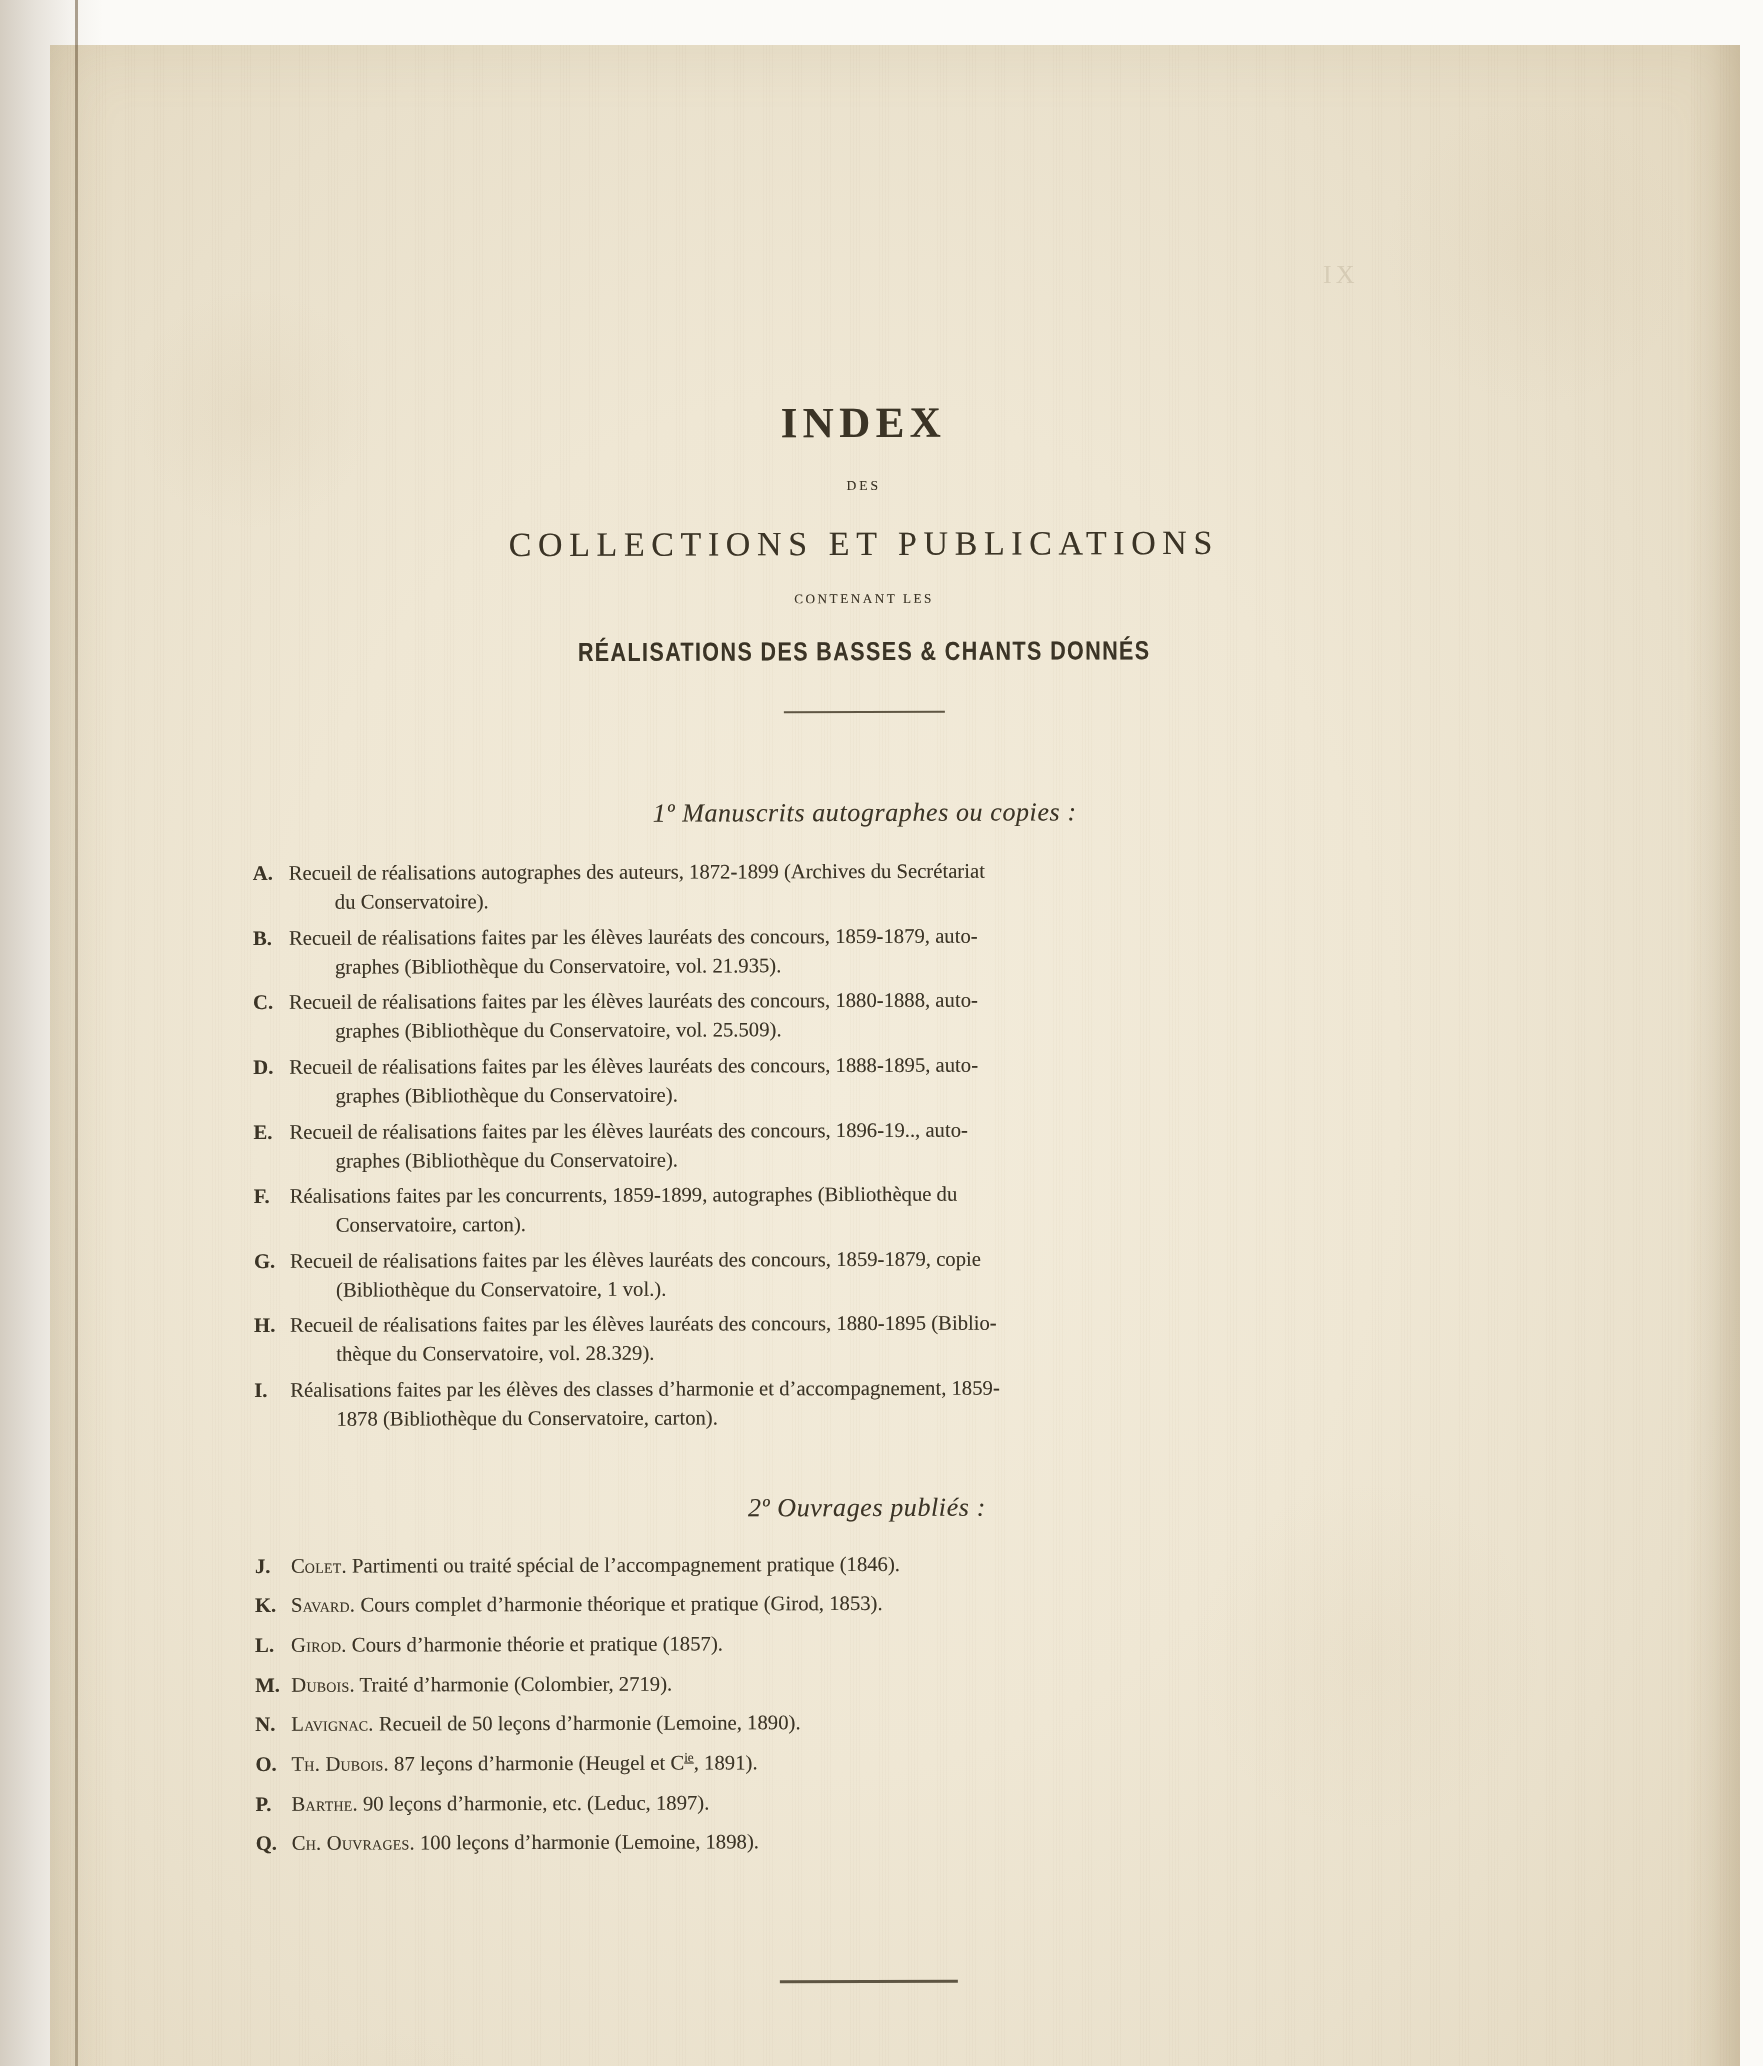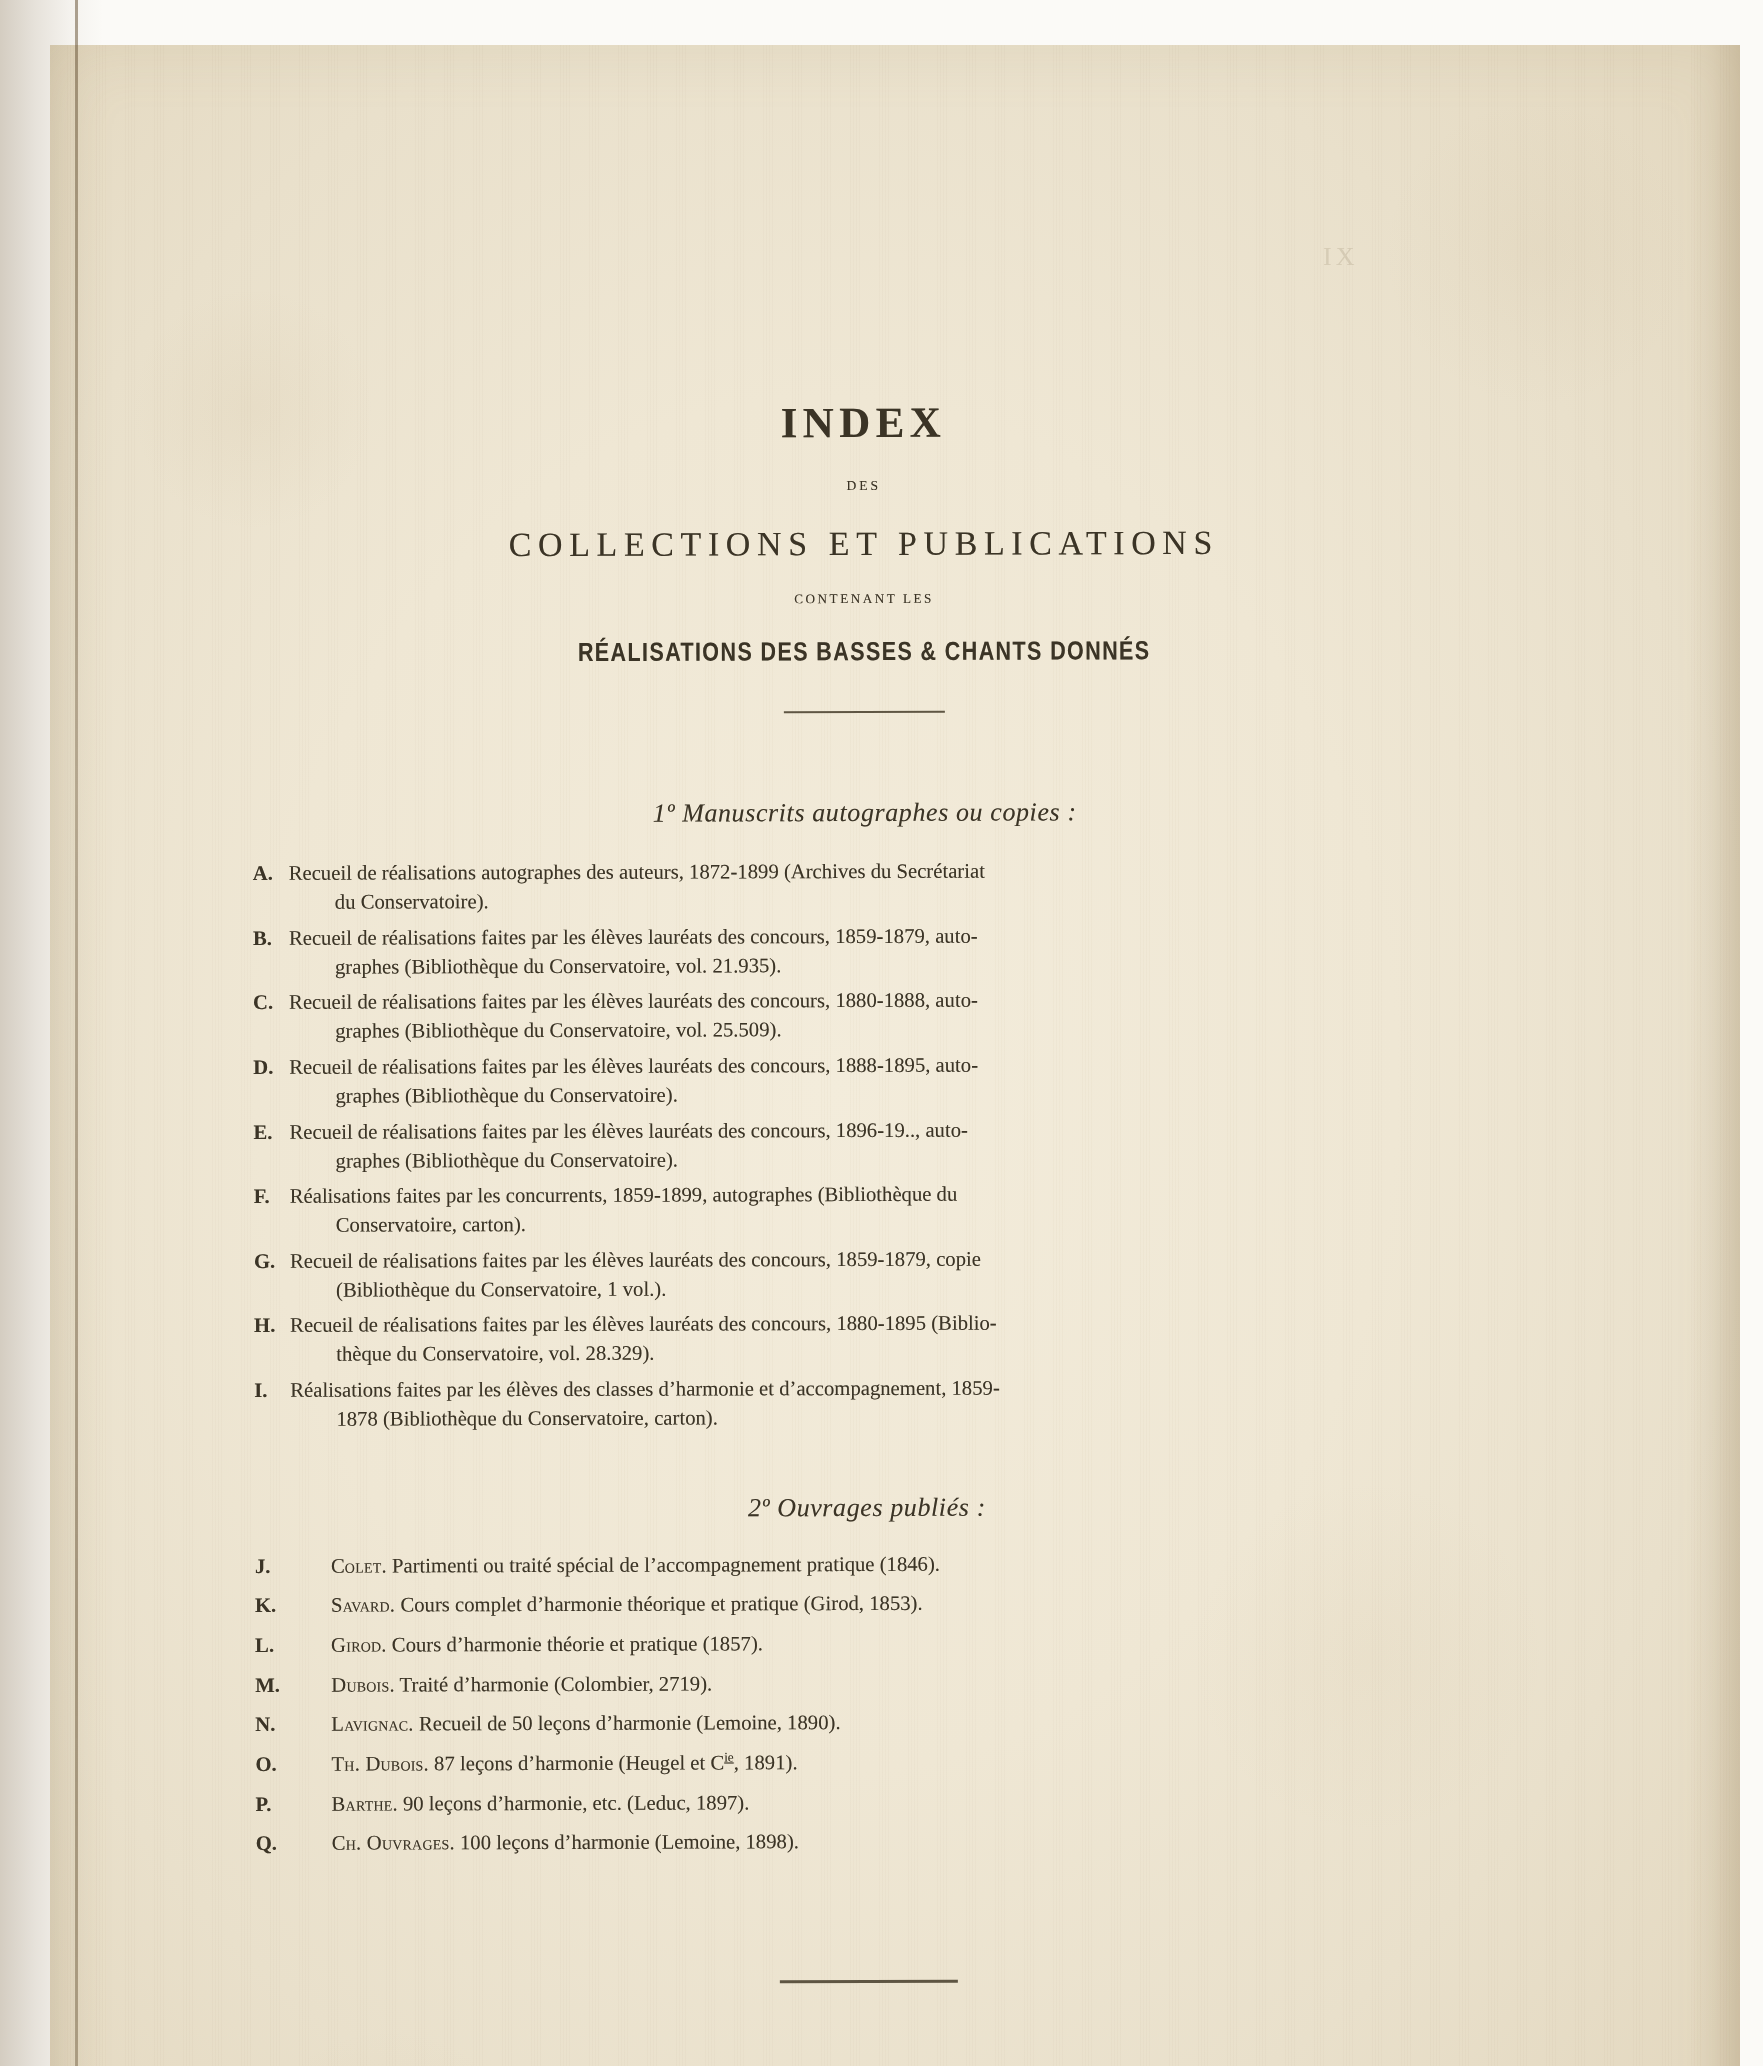--- a/index.html
+++ b/index.html
@@ -107,21 +107,21 @@
 
   .ink {
     color: #3b3426;
     text-shadow: 0 0 0.5px rgba(59,52,38,.35);
   }
 
   
   #folio-ghost {
     position: absolute;
     left: 1273px;
-    top: 197px;
+    top: 215px;
     font-size: 26px;
     letter-spacing: 4.1px;
     color: rgba(120,100,70,.17);
     font-family: "Liberation Serif", serif;
     user-select: none;
   }
 
   
   .title-index {
     text-align: center;
@@ -227,21 +227,20 @@
   }
   .entry.hang .body .first {
     display: block;
     text-align: justify;
   }
 
   
   .sc {
     font-variant: small-caps;
     letter-spacing: 0.2px;
-    margin-left: 40px;
   }
   .sup { font-size: .64em; vertical-align: super; text-decoration: underline; }
 
   
   #typeblock { transform: rotate(-0.18deg); transform-origin: 50% 20%; }
 </style>
 </head>
 <body>
 
 <div id="scan">

